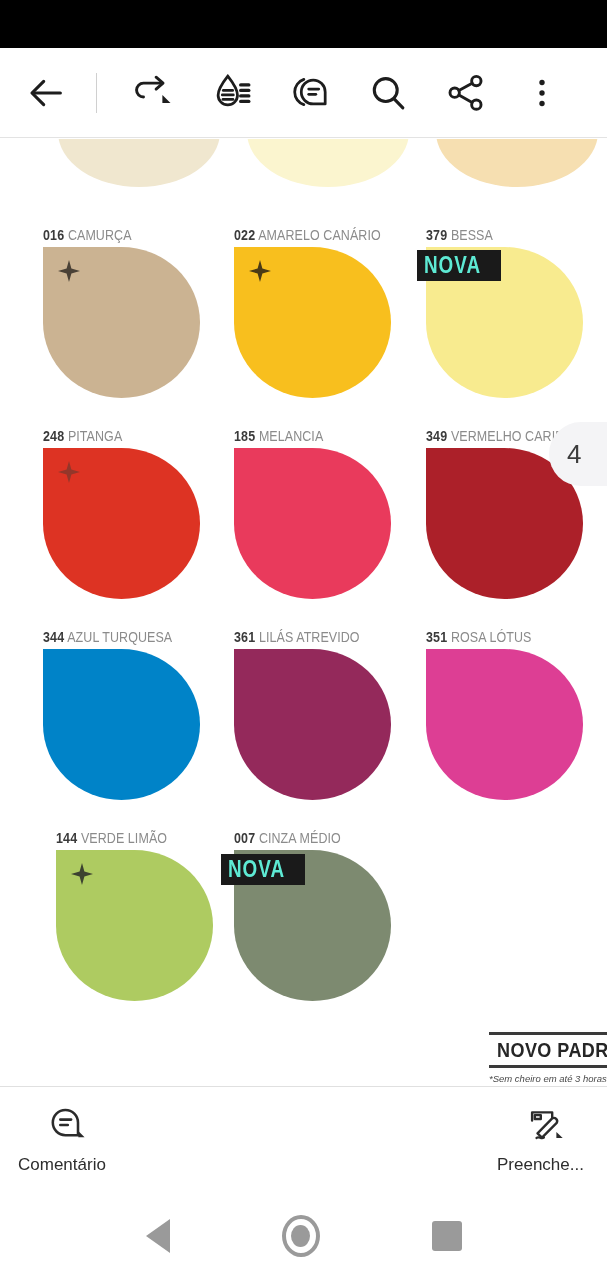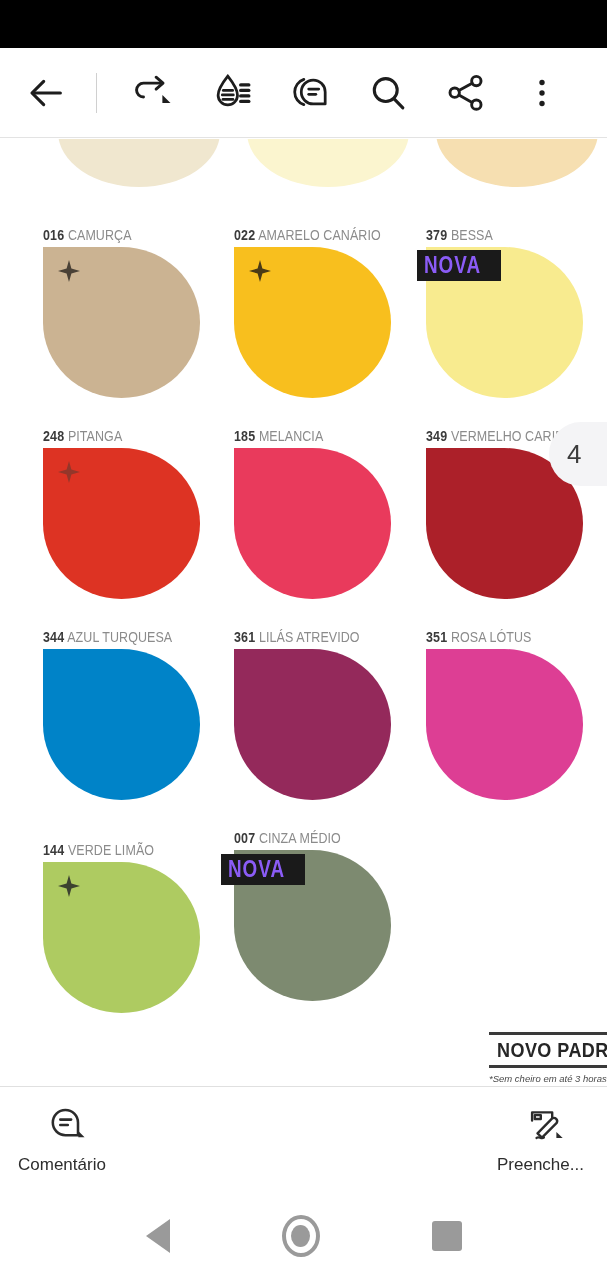--- a/index.html
+++ b/index.html
@@ -60,21 +60,21 @@
     border-radius: 0 50% 50% 50%;
   }
   .star {
     position: absolute; left: 14px; top: 12px;
     width: 24px; height: 24px;
   }
 
   .nova {
     position: absolute;
     background: #1a1a1a;
-    color: #8b5cf6;
+    color: #5eead4;
     font-weight: bold;
     font-size: 23px;
     letter-spacing: 1.2px;
     padding: 2px 7px 3px 7px;
     line-height: 26px;
     font-stretch: condensed;
   }
   .nova span { display: inline-block; transform: scaleX(0.82); transform-origin: left center; }
 
   
@@ -308,21 +308,21 @@
         <div class="cell" style="left:426px;">
           <div class="cell-label">
             <span class="num">351</span>
             <span class="nm">ROSA LÓTUS</span>
           </div>
           <div class="swatch" style="width:157px;height:151px;background:#dd3e94;"></div>
         </div>
       </div>
 
       <div class="grid-row" style="top:691px;">
-        <div class="cell" style="left:43px;margin-top:12px;">
+        <div class="cell" style="left:56px;">
           <div class="cell-label">
             <span class="num">144</span>
             <span class="nm">VERDE LIMÃO</span>
           </div>
           <div class="swatch" style="width:157px;height:151px;background:#aecb61;">
             <svg class="star" viewBox="0 0 24 24">
               <path d="M12 1 L14.4 9.6 L23 12 L14.4 14.4 L12 23 L9.6 14.4 L1 12 L9.6 9.6 Z" fill="#3c4230"></path>
             </svg>
           </div>
         </div>

